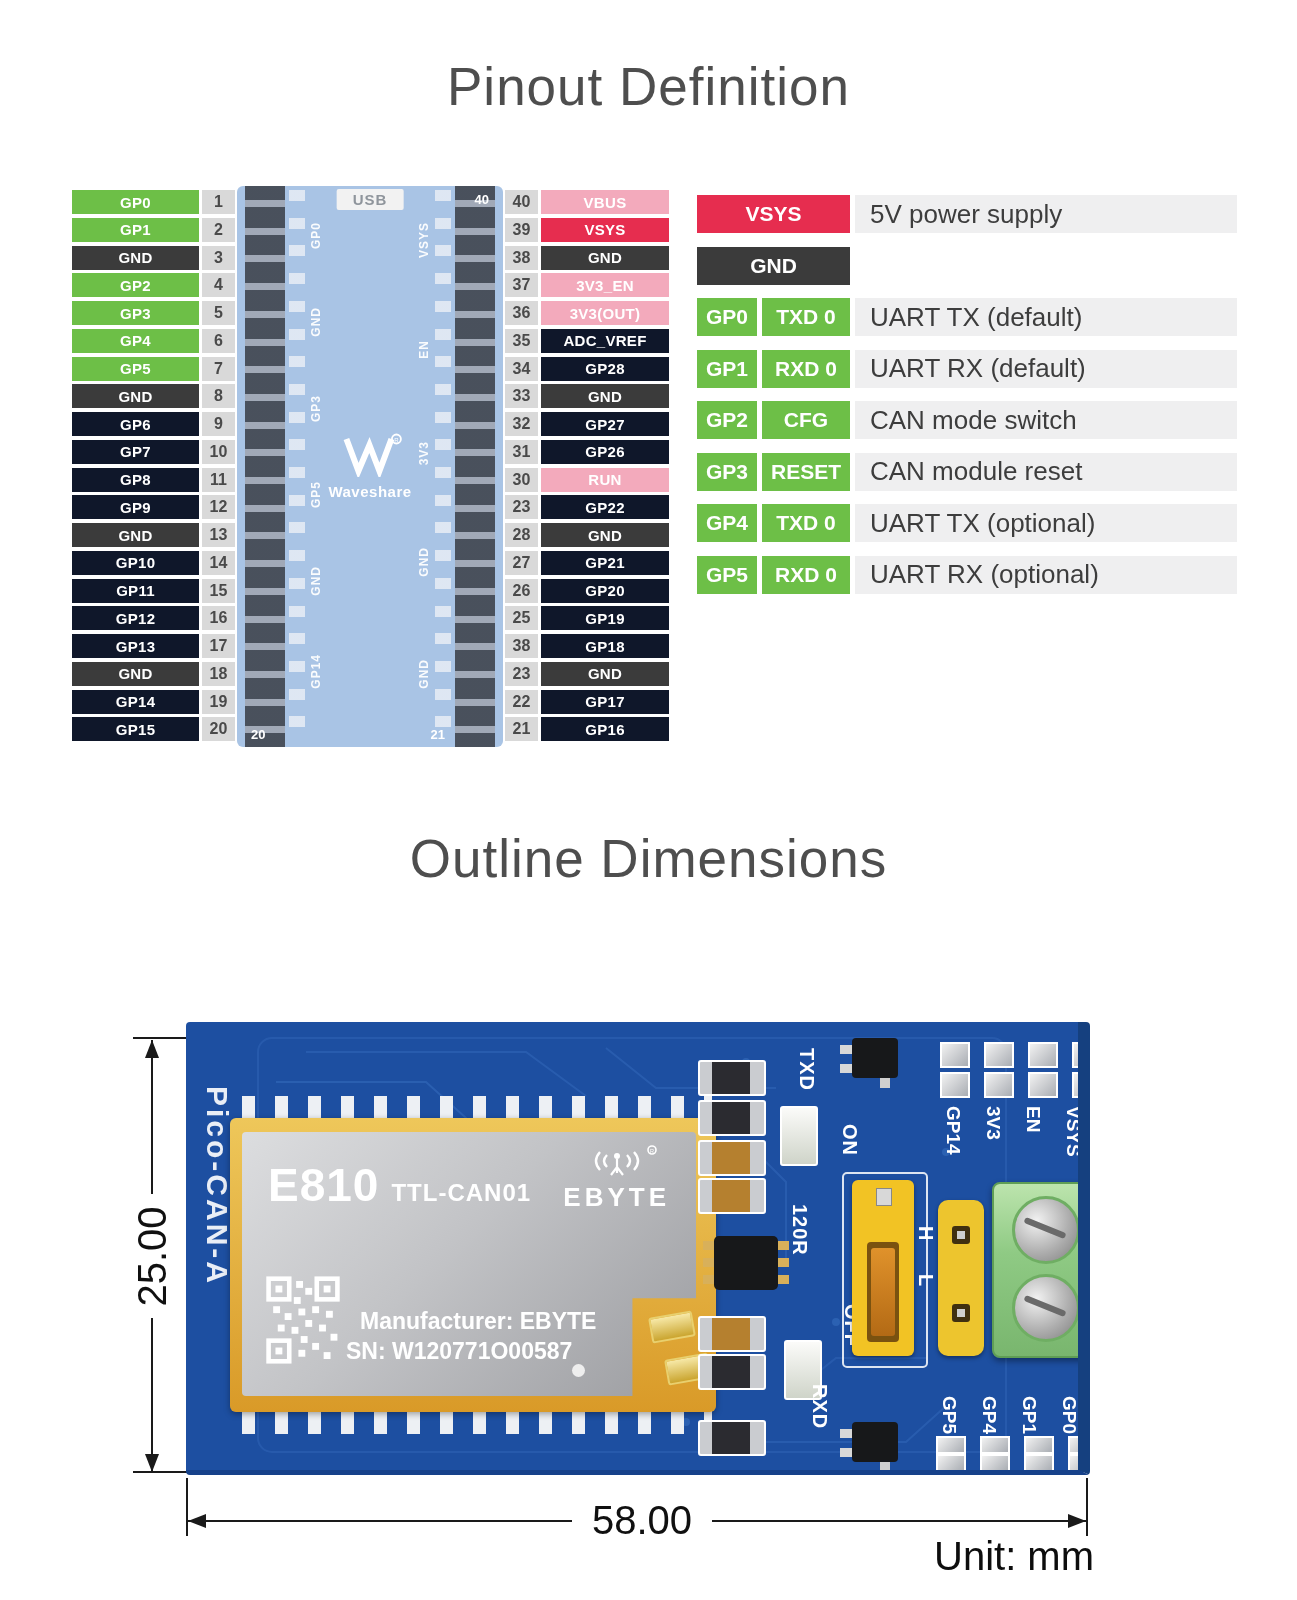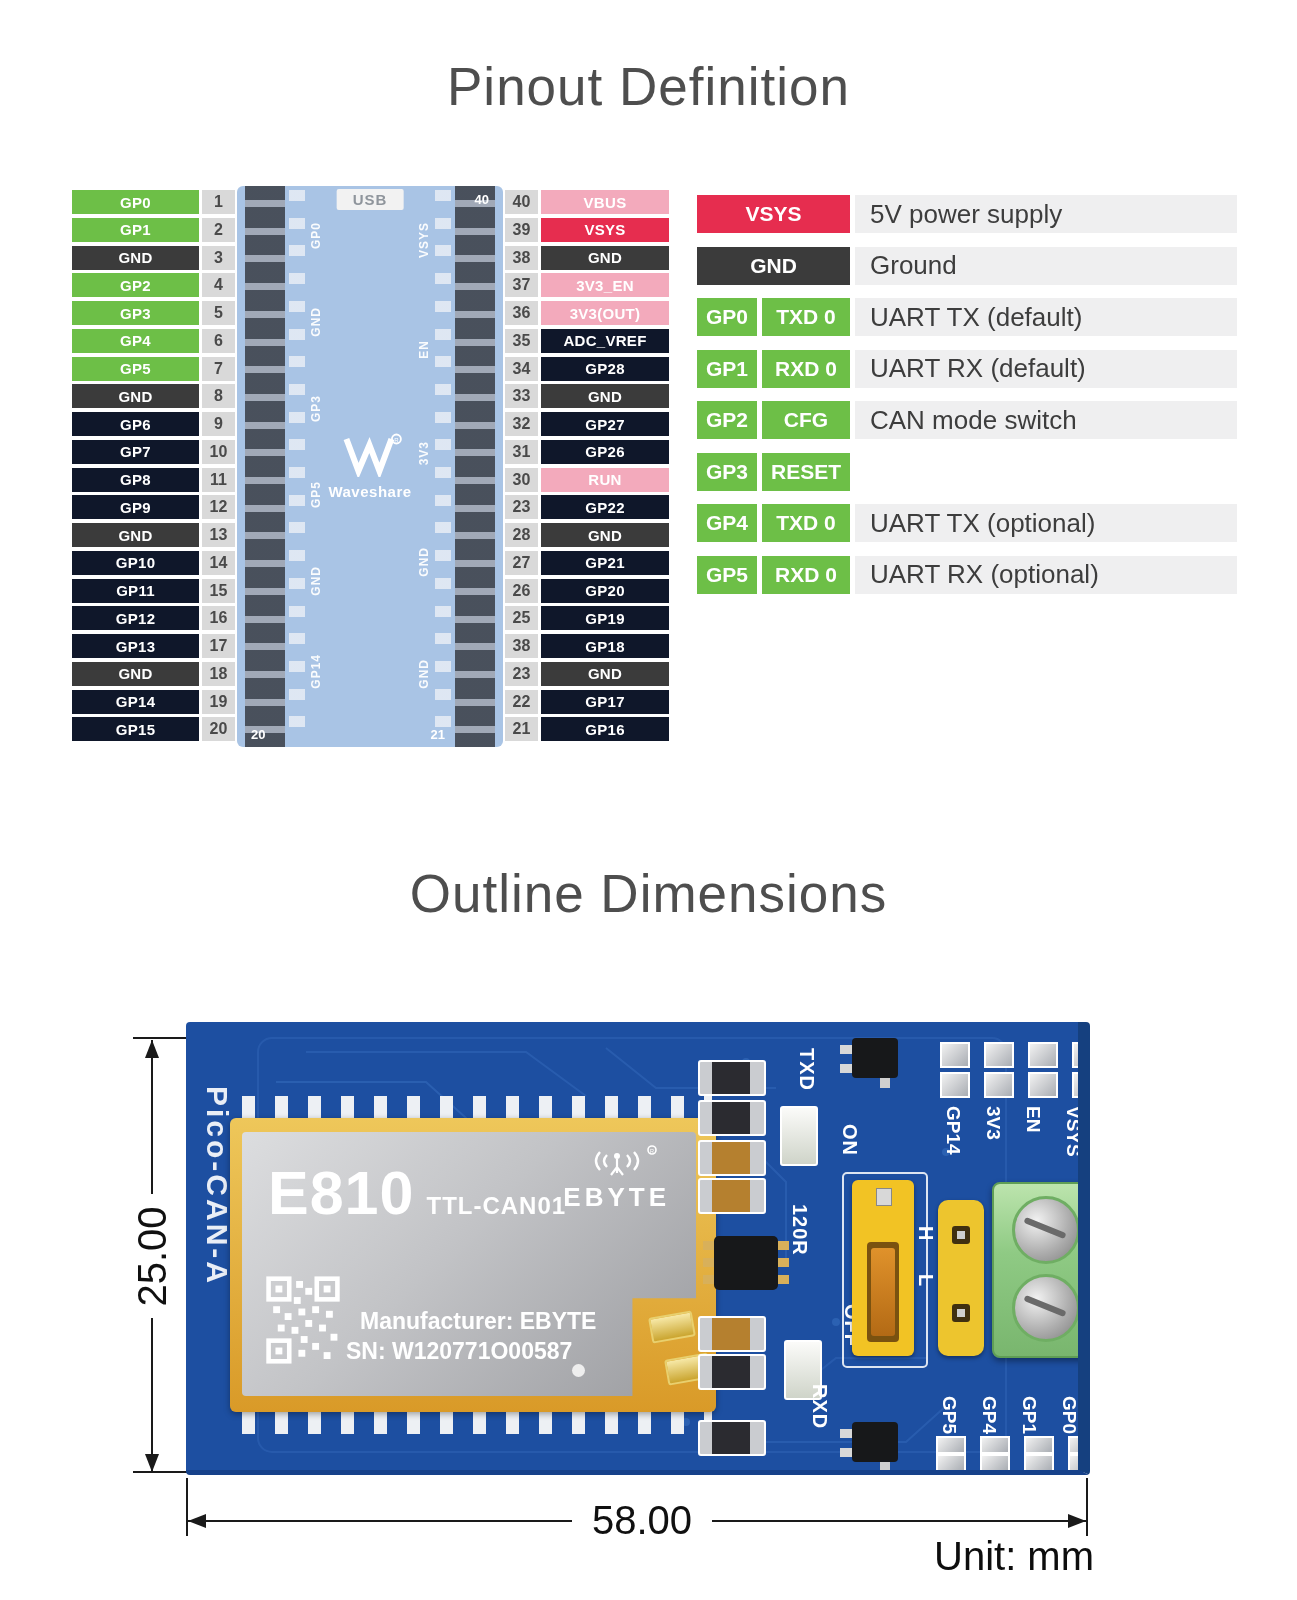--- a/index.html
+++ b/index.html
@@ -3,21 +3,21 @@
 <meta charset="utf-8">
 <style>
   html,body{margin:0;padding:0;background:#fff;}
   .page{position:relative;width:1297px;height:1600px;background:#fff;overflow:hidden;
         font-family:"Liberation Sans", sans-serif;}
 
   
   .title{position:absolute;width:100%;text-align:center;font-size:53px;color:#4e4e4e;
          font-weight:400;letter-spacing:1px;}
   .t1{top:56px;}
-  .t2{top:863px;text-align:center;}
+  .t2{top:828px;text-align:center;}
 
   
   .pincol{position:absolute;top:190px;display:flex;flex-direction:column;}
   .pincol-left{left:72px;}
   .pincol-right{left:505px;}
   .pin-row{display:flex;margin-bottom:3.75px;height:24px;}
   .pin-label{width:127px;height:24px;display:flex;align-items:center;justify-content:center;
              color:#fff;font-weight:700;font-size:15px;letter-spacing:.3px;}
   .pin-num{width:33px;height:24px;display:flex;align-items:center;justify-content:center;
            background:#d9d9d9;color:#4a4a4a;font-weight:700;font-size:16px;}
@@ -82,21 +82,21 @@
       background:repeating-linear-gradient(90deg,#edf0f4 0 13px,rgba(0,0,0,0) 13px 33px);}
   .pins-strip.ptop{top:74px;}
   .pins-strip.pbot{top:388px;}
   .module{position:absolute;left:44px;top:96px;width:486px;height:294px;
           background:linear-gradient(#eec75a,#d99a28);border-radius:6px;
           box-shadow:0 2px 6px rgba(0,0,0,.35);}
   .shield{position:absolute;left:12px;top:14px;width:454px;height:264px;
           background:linear-gradient(135deg,#dcdddf 0%,#c2c3c6 45%,#9b9ca0 100%);
           clip-path:polygon(0 0,100% 0,100% 63%,86% 63%,86% 100%,0 100%);border-radius:4px;}
   .model-line{position:absolute;left:26px;top:26px;display:flex;align-items:baseline;color:#fff;}
-  .model{font-size:61px;font-weight:700;letter-spacing:1px;}
+  .model{font-size:46px;font-weight:700;letter-spacing:1px;}
   .variant{font-size:24px;font-weight:700;margin-left:12px;letter-spacing:1px;}
   .ebyte{position:absolute;right:26px;top:12px;text-align:center;color:#fff;}
   .ebyte-name{font-size:26px;font-weight:700;letter-spacing:4px;}
   .mfr{position:absolute;left:118px;top:176px;color:#fff;font-size:23px;font-weight:700;}
   .sn{position:absolute;left:104px;top:206px;color:#fff;font-size:23px;font-weight:700;}
   .shield-dot{position:absolute;left:330px;top:232px;width:13px;height:13px;border-radius:50%;background:#eee;}
   .qr{position:absolute;left:22px;top:140px;width:78px;height:96px;}
   .led{position:absolute;width:40px;height:22px;border:2px solid #e8d06e;border-radius:3px;
        background:linear-gradient(#f7e9a8,#caa52f);}
   .led1{right:22px;top:196px;transform:rotate(-10deg);}
@@ -409,21 +409,20 @@
 
       <div class="legend-row vsys">
         <div class="legend-pin">VSYS</div>
 
         <div class="legend-desc">5V power supply</div>
       </div>
 
       <div class="legend-row gnd">
         <div class="legend-pin">GND</div>
 
-        <div class="legend-desc">Ground</div>
       </div>
 
       <div class="legend-row gp">
         <div class="legend-pin">GP0</div>
         <div class="legend-func">TXD 0</div>
         <div class="legend-desc">UART TX (default)</div>
       </div>
 
       <div class="legend-row gp">
         <div class="legend-pin">GP1</div>
@@ -433,20 +432,21 @@
 
       <div class="legend-row gp">
         <div class="legend-pin">GP2</div>
         <div class="legend-func">CFG</div>
         <div class="legend-desc">CAN mode switch</div>
       </div>
 
       <div class="legend-row gp">
         <div class="legend-pin">GP3</div>
         <div class="legend-func">RESET</div>
+        <div class="legend-desc">CAN module reset</div>
       </div>
 
       <div class="legend-row gp">
         <div class="legend-pin">GP4</div>
         <div class="legend-func">TXD 0</div>
         <div class="legend-desc">UART TX (optional)</div>
       </div>
 
       <div class="legend-row gp">
         <div class="legend-pin">GP5</div>

